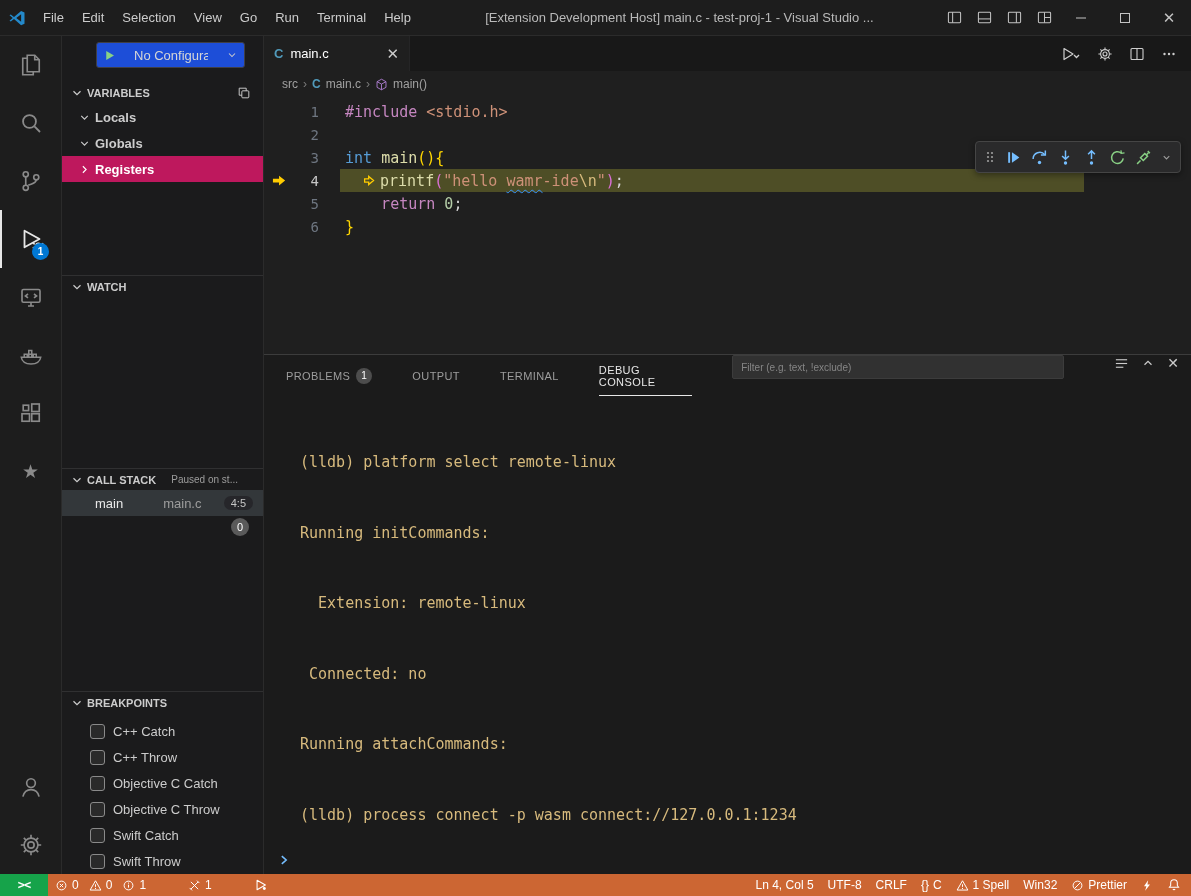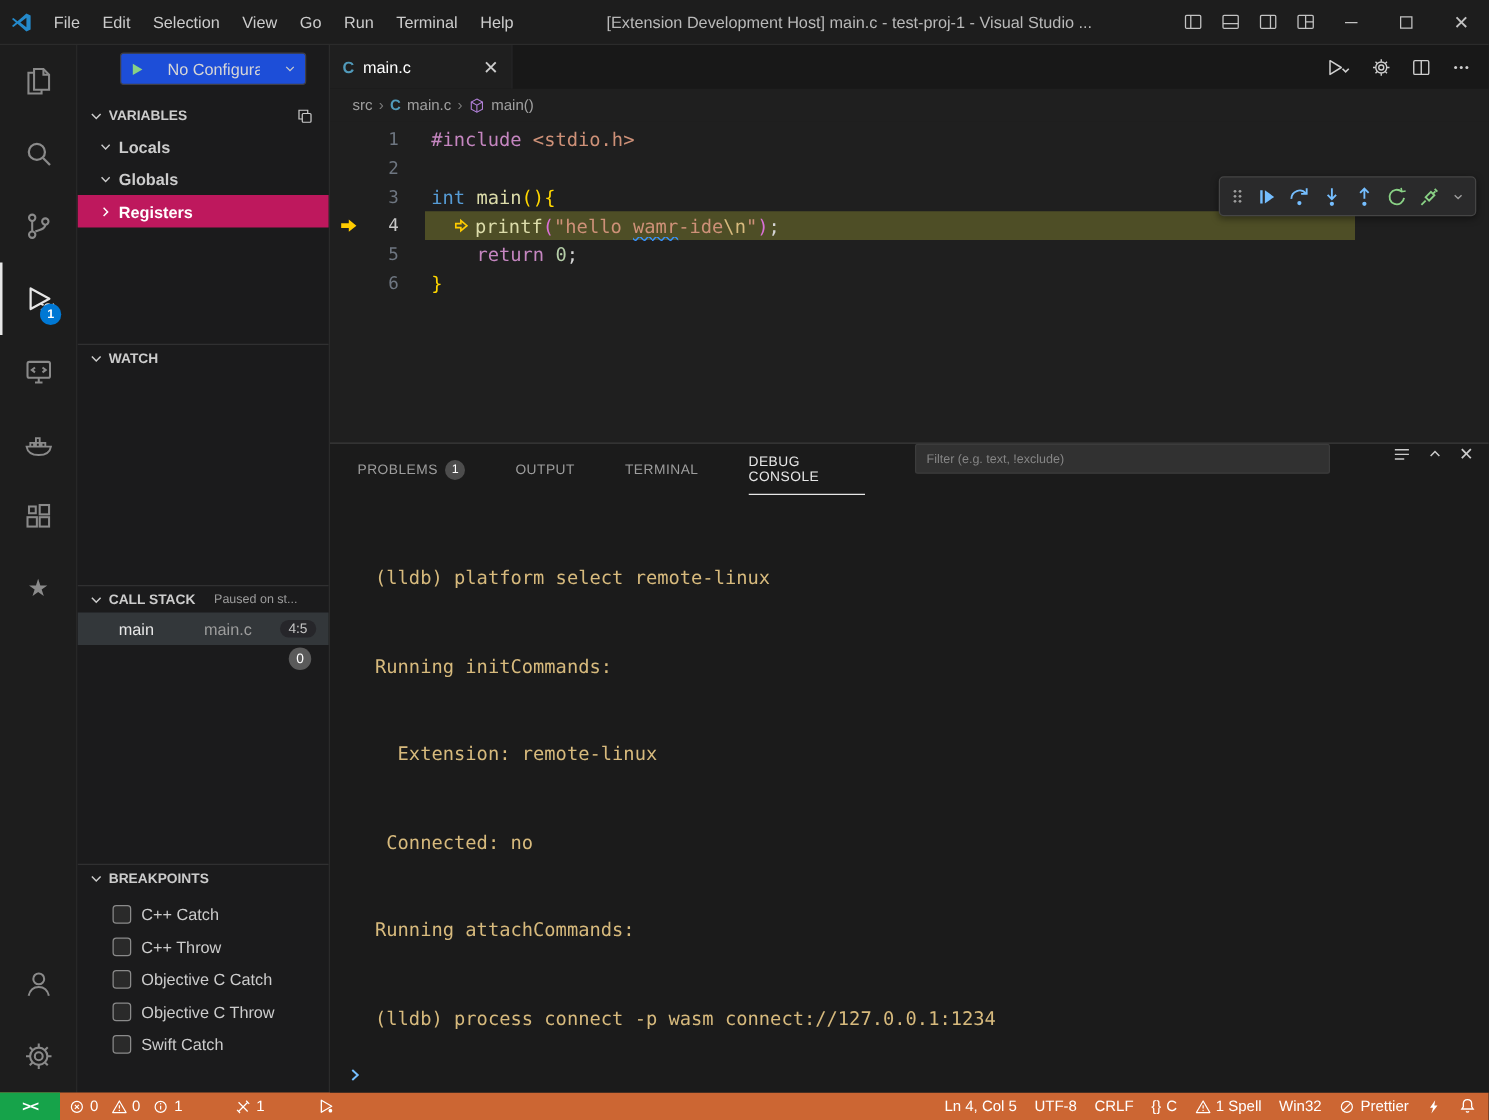--- a/index.html
+++ b/index.html
@@ -356,20 +356,24 @@
           <span>Objective C Catch</span>
         </div>
       <div class="bp-row">
           <span class="cb"></span>
           <span>Objective C Throw</span>
         </div>
       <div class="bp-row">
           <span class="cb"></span>
           <span>Swift Catch</span>
         </div>
+      <div class="bp-row">
+          <span class="cb"></span>
+          <span>Swift Throw</span>
+        </div>
     </div>
 
     <div class="editor-col">
       <div class="tabbar">
         <div class="tab">
           <span class="c-ic">C</span>
           <span>main.c</span>
           <span class="close">✕</span>
         </div>
         <div class="editor-actions">

